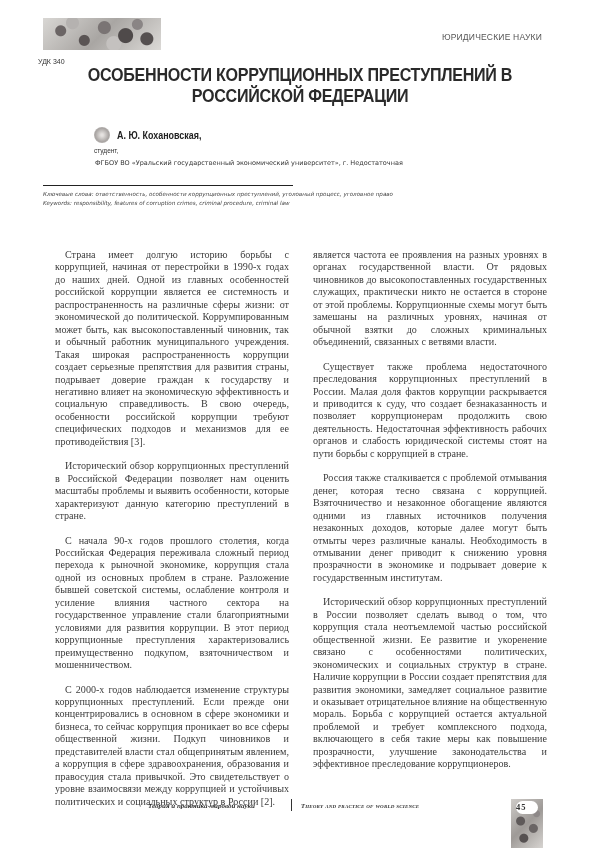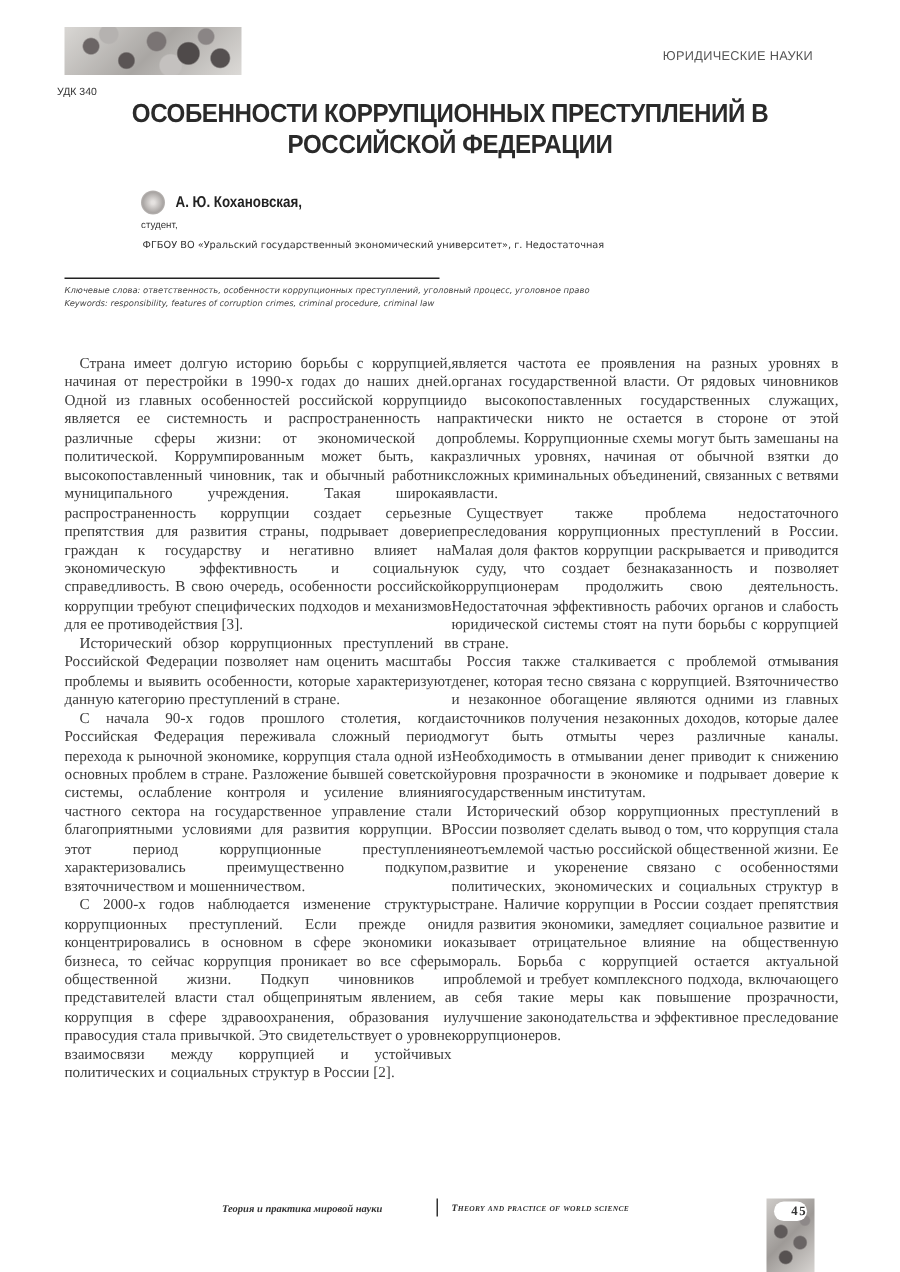--- a/index.html
+++ b/index.html
@@ -23,33 +23,33 @@
   .author-name { position: absolute; left: 117px; top: 129px; font-family: "Liberation Sans", sans-serif; font-weight: bold; font-size: 10.5px; color: #222; transform: scaleX(0.85); transform-origin: left top; }
   .author-role { position: absolute; left: 94px; top: 147px; font-family: Liberation Sans, sans-serif; font-size: 6.5px; color: #333; }
   .author-aff { position: absolute; left: 95px; top: 159px; font-family: "DejaVu Sans", sans-serif; font-size: 6.5px; color: #333; }
   .kw-rule { position: absolute; left: 43px; top: 185px; width: 250px; height: 1px; background: #222; }
   .kw { position: absolute; left: 43px; font-family: "DejaVu Sans", sans-serif; font-style: italic; font-size: 5.6px; color: #444; white-space: nowrap; }
   .kw.ru { top: 191px; }
   .kw.en { top: 200px; }
   .col { position: absolute; top: 237px; width: 258px; font-size: 10.1px; line-height: 12.45px; text-align: justify; color: #3b3b3b; hyphens: auto; }
   .col.left { left: 43px; }
   .col.right { left: 301px; }
-  .col p { margin: 0; text-indent: 10px; }
+  .col p { margin: 12px; text-indent: 10px; }
   .footer-ru { position: absolute; left: 148px; top: 802px; font-style: italic; font-weight: bold; font-size: 7px; color: #333; }
   .footer-sep { position: absolute; left: 291px; top: 799px; width: 1px; height: 12px; background: #333; }
   .footer-en { position: absolute; left: 301px; top: 802px; font-style: italic; font-weight: bold; font-size: 6.5px; color: #333; font-variant: small-caps; letter-spacing: 0.2px; }
   .page-tile { position: absolute; left: 511px; top: 799px; width: 32px; height: 49px;
     background:
       radial-gradient(circle at 30% 45%, #5f5a5a 0 4px, transparent 5px),
       radial-gradient(circle at 70% 60%, #6a6565 0 4px, transparent 5px),
       radial-gradient(circle at 40% 80%, #565151 0 4px, transparent 5px),
       radial-gradient(circle at 80% 30%, #8d8888 0 3px, transparent 4px),
       linear-gradient(135deg, #cfccc9, #9e9a97 50%, #d7d4d1);
   }
-  .page-num { position: absolute; left: 516px; top: 801px; width: 22px; height: 13px; border-radius: 7px; background: #fff; text-align: right; font-size: 8.5px; line-height: 13px; font-weight: bold; color: #333; letter-spacing: 1px; }
+  .page-num { position: absolute; left: 516px; top: 801px; width: 22px; height: 13px; border-radius: 7px; background: #fff; text-align: left; font-size: 8.5px; line-height: 13px; font-weight: bold; color: #333; letter-spacing: 1px; }
 </style>
 </head>
 <body>
 
 <div class="banner"></div>
 <div class="section-label">ЮРИДИЧЕСКИЕ НАУКИ</div>
 <div class="udk">УДК 340</div>
 <div class="title">ОСОБЕННОСТИ КОРРУПЦИОННЫХ ПРЕСТУПЛЕНИЙ В РОССИЙСКОЙ ФЕДЕРАЦИИ</div>
 
 <div class="author-photo"></div>

